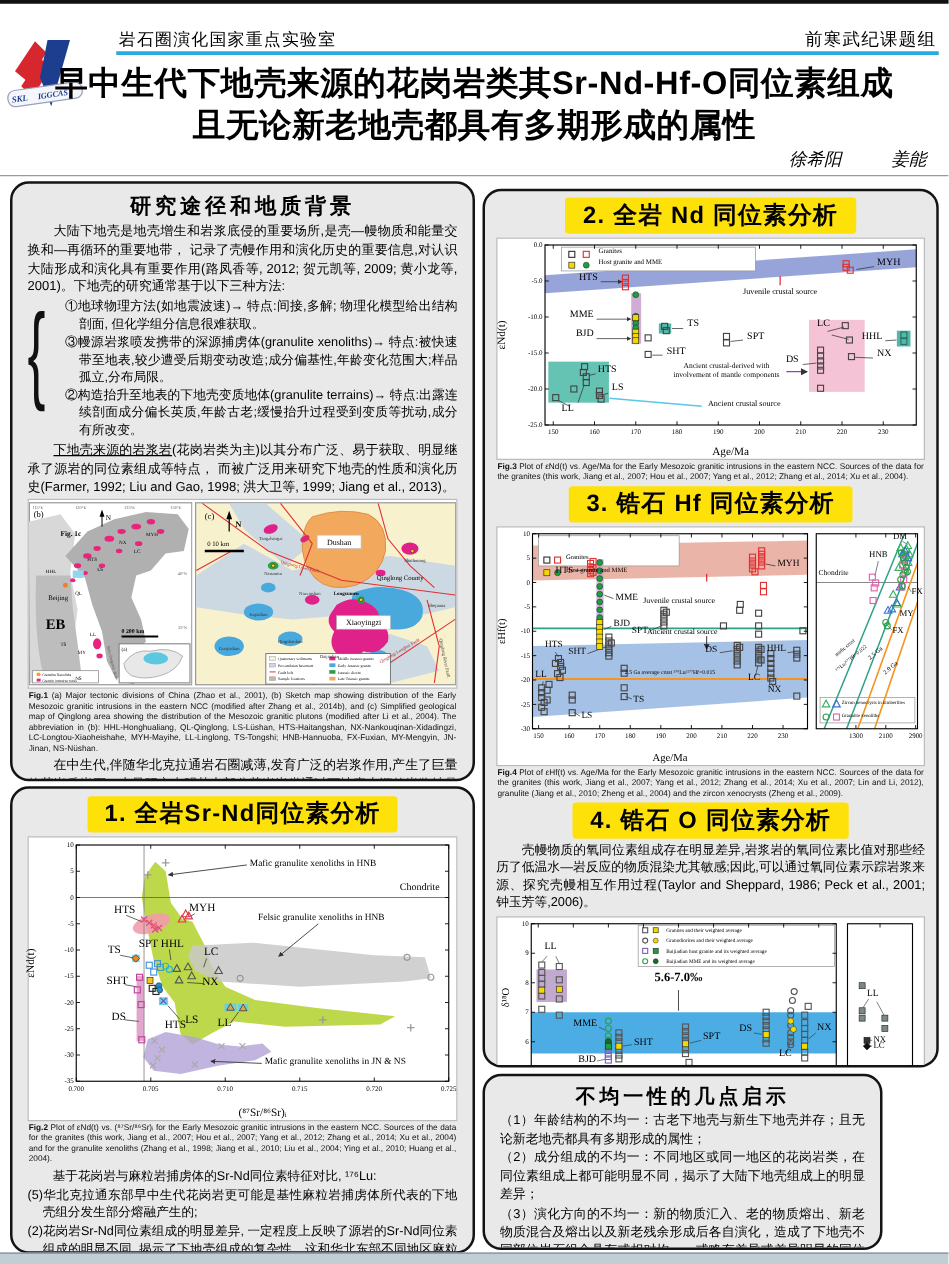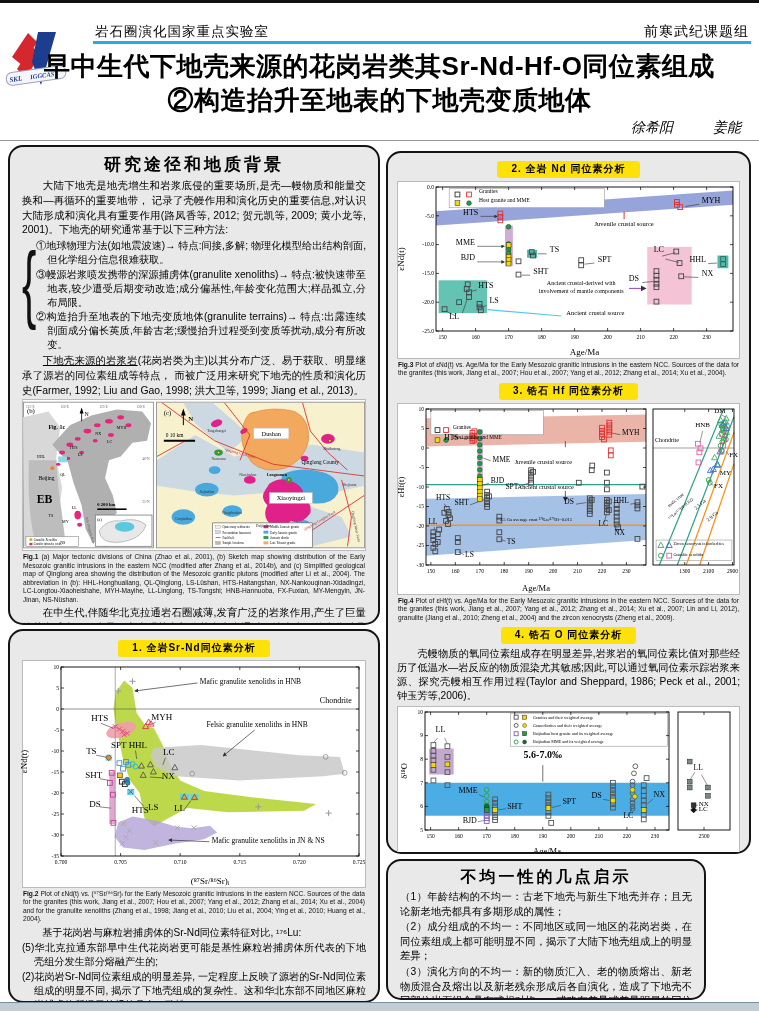--- a/index.html
+++ b/index.html
@@ -17,26 +17,26 @@
   .sep{position:absolute;left:0;top:137px;width:759px;height:1px;background:#9a9a9a;}
   
   .panel{position:absolute;background:#e9e9e9;border:2.5px solid #141414;border-radius:15px;box-sizing:border-box;padding:5px 12px;overflow:hidden;}
   #panel1{left:8px;top:142px;width:372px;height:480px;}
   #panel2{left:8px;top:626px;width:372px;height:374px;}
   #panel3{left:386px;top:148px;width:365px;height:703px;padding:4px 9px;}
   #panel4{left:386px;top:856px;width:320px;height:141px;}
   .footerbar{position:absolute;left:0;top:999px;width:759px;height:12px;background:#c2cdd4;border-top:1px solid #7e8f9a;}
   h3.bighead{font-size:17px;text-align:center;font-weight:bold;margin:1px 0 3px;letter-spacing:3px;}
   .sechead{text-align:center;margin:1px 0 3px;}
-  .sechead span{display:inline-block;background:#ffe10a;padding:1px 14px 2px;font-weight:bold;font-size:10px;border-radius:3px;letter-spacing:1px;}
+  .sechead span{display:inline-block;background:#ffe10a;padding:1px 14px 2px;font-weight:bold;font-size:19px;border-radius:3px;letter-spacing:1px;}
   .para{font-size:10.4px;line-height:1.42;text-align:justify;text-indent:2em;margin:1px 0;}
   .methods{display:flex;margin:1px 0;}
   .brace{font-size:86px;line-height:86px;font-weight:100;width:14px;transform:scaleX(0.5);transform-origin:left center;color:#111;}
   .mitems{font-size:10.2px;line-height:1.36;text-align:justify;flex:1;}
-  .mitems div{padding-left:1.1em;text-indent:-1.1em;margin-bottom:1px;}
+  .mitems div{padding-left:1.1em;text-indent:-1.1em;margin-bottom:1px;margin-left:16px;}
   .figrow{display:flex;gap:2px;background:#fff;border:1px solid #bbb;}
   .cap{font-size:6.6px;line-height:1.28;color:#111;text-align:justify;margin:2px 1px;}
   .cap b{font-weight:bold;}
   .cl{font-size:10.1px;line-height:1.4;text-align:justify;margin:1px 0;}
   .cl.hang{padding-left:1.2em;text-indent:-1.2em;}
   .cl.intro{text-indent:2em;}
   .p4item{font-size:10.3px;line-height:1.42;text-align:justify;margin:1px 0;}
   .chartrow{display:flex;gap:3px;justify-content:center;background:#fff;border:1px solid #bbb;padding:1px;}
   .chartrow div{line-height:0;}
   .s4text{font-size:10.2px;line-height:1.38;text-align:justify;text-indent:2em;margin:1px 0 2px;}
@@ -57,21 +57,21 @@
         <rect x="2" y="42" width="60" height="13" rx="6" fill="#f5f6fb" stroke="#9aa2b8" stroke-width="1"></rect>
         <text x="5" y="51.5" font-size="7" font-weight="bold" font-style="italic" fill="#1d3e8f">SKL</text>
         <text x="26" y="51.5" font-size="6.5" font-weight="bold" font-style="italic" fill="#1d3e8f">IGGCAS</text>
       </g>
     </svg>
   </div>
   <div class="lab">岩石圈演化国家重点实验室</div>
   <div class="grp">前寒武纪课题组</div>
   <div class="blueline"></div>
   <div class="title1">早中生代下地壳来源的花岗岩类其Sr-Nd-Hf-O同位素组成</div>
-  <div class="title2">②构造抬升至地表的下地壳变质地体</div>
+  <div class="title2">且无论新老地壳都具有多期形成的属性</div>
   <div class="authors">
     <span>徐希阳</span>
     <span>姜能</span>
   </div>
   <div class="sep"></div>
 
   <div class="panel" id="panel1">
     <h3 class="bighead">研究途径和地质背景</h3>
     <div class="para">大陆下地壳是地壳增生和岩浆底侵的重要场所,是壳—幔物质和能量交换和—再循环的重要地带， 记录了壳幔作用和演化历史的重要信息,对认识大陆形成和演化具有重要作用(路凤香等, 2012; 贺元凯等, 2009; 黄小龙等, 2001)。下地壳的研究通常基于以下三种方法:</div>
     <div class="methods">

